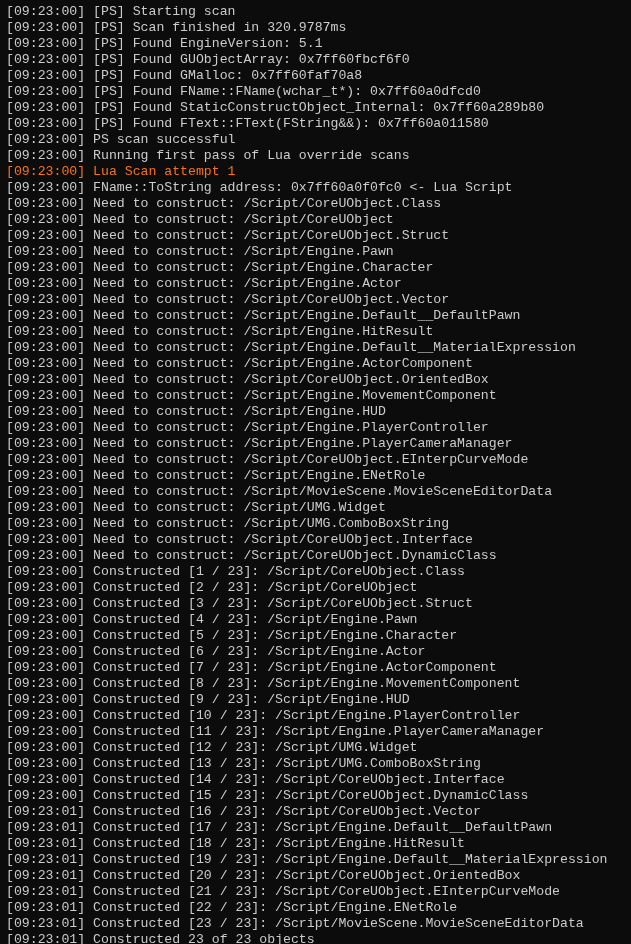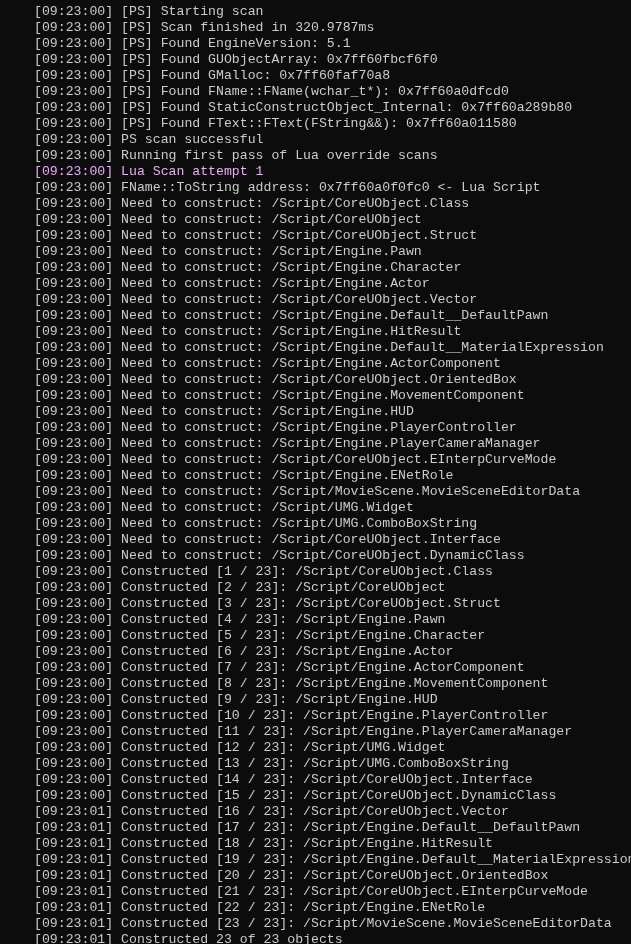--- a/index.html
+++ b/index.html
@@ -14,22 +14,21 @@
     font-family: Consolas, "Courier New", monospace;
     font-size: 13.2px;
     line-height: 16px;
     color: #cccccc;
     padding: 4px 6px;
     white-space: pre;
     letter-spacing: 0px;
   }
   .line {
     display: block;
-    margin-left: 28px;
   }
   .highlight {
-    color: #f0abfc;
+    color: #f97316;
   }
 </style>
 </head>
 <body>
 
 <div class="console" id="console"><span class="line"><span>[09:23:00]</span> <span>[PS]</span> <span>Starting scan</span></span><span class="line"><span>[09:23:00]</span> <span>[PS]</span> <span>Scan finished in 320.9787ms</span></span><span class="line"><span>[09:23:00]</span> <span>[PS]</span> <span>Found EngineVersion: 5.1</span></span><span class="line"><span>[09:23:00]</span> <span>[PS]</span> <span>Found GUObjectArray: 0x7ff60fbcf6f0</span></span><span class="line"><span>[09:23:00]</span> <span>[PS]</span> <span>Found GMalloc: 0x7ff60faf70a8</span></span><span class="line"><span>[09:23:00]</span> <span>[PS]</span> <span>Found FName::FName(wchar_t*): 0x7ff60a0dfcd0</span></span><span class="line"><span>[09:23:00]</span> <span>[PS]</span> <span>Found StaticConstructObject_Internal: 0x7ff60a289b80</span></span><span class="line"><span>[09:23:00]</span> <span>[PS]</span> <span>Found FText::FText(FString&amp;&amp;): 0x7ff60a011580</span></span><span class="line"><span>[09:23:00]</span> <span>PS scan successful</span></span><span class="line"><span>[09:23:00]</span> <span>Running first pass of Lua override scans</span></span><span class="line highlight"><span>[09:23:00]</span> <span>Lua Scan attempt 1</span></span><span class="line"><span>[09:23:00]</span> <span>FName::ToString address: 0x7ff60a0f0fc0 &lt;- Lua Script</span></span><span class="line"><span>[09:23:00]</span> <span>Need to construct: /Script/CoreUObject.Class</span></span><span class="line"><span>[09:23:00]</span> <span>Need to construct: /Script/CoreUObject</span></span><span class="line"><span>[09:23:00]</span> <span>Need to construct: /Script/CoreUObject.Struct</span></span><span class="line"><span>[09:23:00]</span> <span>Need to construct: /Script/Engine.Pawn</span></span><span class="line"><span>[09:23:00]</span> <span>Need to construct: /Script/Engine.Character</span></span><span class="line"><span>[09:23:00]</span> <span>Need to construct: /Script/Engine.Actor</span></span><span class="line"><span>[09:23:00]</span> <span>Need to construct: /Script/CoreUObject.Vector</span></span><span class="line"><span>[09:23:00]</span> <span>Need to construct: /Script/Engine.Default__DefaultPawn</span></span><span class="line"><span>[09:23:00]</span> <span>Need to construct: /Script/Engine.HitResult</span></span><span class="line"><span>[09:23:00]</span> <span>Need to construct: /Script/Engine.Default__MaterialExpression</span></span><span class="line"><span>[09:23:00]</span> <span>Need to construct: /Script/Engine.ActorComponent</span></span><span class="line"><span>[09:23:00]</span> <span>Need to construct: /Script/CoreUObject.OrientedBox</span></span><span class="line"><span>[09:23:00]</span> <span>Need to construct: /Script/Engine.MovementComponent</span></span><span class="line"><span>[09:23:00]</span> <span>Need to construct: /Script/Engine.HUD</span></span><span class="line"><span>[09:23:00]</span> <span>Need to construct: /Script/Engine.PlayerController</span></span><span class="line"><span>[09:23:00]</span> <span>Need to construct: /Script/Engine.PlayerCameraManager</span></span><span class="line"><span>[09:23:00]</span> <span>Need to construct: /Script/CoreUObject.EInterpCurveMode</span></span><span class="line"><span>[09:23:00]</span> <span>Need to construct: /Script/Engine.ENetRole</span></span><span class="line"><span>[09:23:00]</span> <span>Need to construct: /Script/MovieScene.MovieSceneEditorData</span></span><span class="line"><span>[09:23:00]</span> <span>Need to construct: /Script/UMG.Widget</span></span><span class="line"><span>[09:23:00]</span> <span>Need to construct: /Script/UMG.ComboBoxString</span></span><span class="line"><span>[09:23:00]</span> <span>Need to construct: /Script/CoreUObject.Interface</span></span><span class="line"><span>[09:23:00]</span> <span>Need to construct: /Script/CoreUObject.DynamicClass</span></span><span class="line"><span>[09:23:00]</span> <span>Constructed [1 / 23]: /Script/CoreUObject.Class</span></span><span class="line"><span>[09:23:00]</span> <span>Constructed [2 / 23]: /Script/CoreUObject</span></span><span class="line"><span>[09:23:00]</span> <span>Constructed [3 / 23]: /Script/CoreUObject.Struct</span></span><span class="line"><span>[09:23:00]</span> <span>Constructed [4 / 23]: /Script/Engine.Pawn</span></span><span class="line"><span>[09:23:00]</span> <span>Constructed [5 / 23]: /Script/Engine.Character</span></span><span class="line"><span>[09:23:00]</span> <span>Constructed [6 / 23]: /Script/Engine.Actor</span></span><span class="line"><span>[09:23:00]</span> <span>Constructed [7 / 23]: /Script/Engine.ActorComponent</span></span><span class="line"><span>[09:23:00]</span> <span>Constructed [8 / 23]: /Script/Engine.MovementComponent</span></span><span class="line"><span>[09:23:00]</span> <span>Constructed [9 / 23]: /Script/Engine.HUD</span></span><span class="line"><span>[09:23:00]</span> <span>Constructed [10 / 23]: /Script/Engine.PlayerController</span></span><span class="line"><span>[09:23:00]</span> <span>Constructed [11 / 23]: /Script/Engine.PlayerCameraManager</span></span><span class="line"><span>[09:23:00]</span> <span>Constructed [12 / 23]: /Script/UMG.Widget</span></span><span class="line"><span>[09:23:00]</span> <span>Constructed [13 / 23]: /Script/UMG.ComboBoxString</span></span><span class="line"><span>[09:23:00]</span> <span>Constructed [14 / 23]: /Script/CoreUObject.Interface</span></span><span class="line"><span>[09:23:00]</span> <span>Constructed [15 / 23]: /Script/CoreUObject.DynamicClass</span></span><span class="line"><span>[09:23:01]</span> <span>Constructed [16 / 23]: /Script/CoreUObject.Vector</span></span><span class="line"><span>[09:23:01]</span> <span>Constructed [17 / 23]: /Script/Engine.Default__DefaultPawn</span></span><span class="line"><span>[09:23:01]</span> <span>Constructed [18 / 23]: /Script/Engine.HitResult</span></span><span class="line"><span>[09:23:01]</span> <span>Constructed [19 / 23]: /Script/Engine.Default__MaterialExpression</span></span><span class="line"><span>[09:23:01]</span> <span>Constructed [20 / 23]: /Script/CoreUObject.OrientedBox</span></span><span class="line"><span>[09:23:01]</span> <span>Constructed [21 / 23]: /Script/CoreUObject.EInterpCurveMode</span></span><span class="line"><span>[09:23:01]</span> <span>Constructed [22 / 23]: /Script/Engine.ENetRole</span></span><span class="line"><span>[09:23:01]</span> <span>Constructed [23 / 23]: /Script/MovieScene.MovieSceneEditorData</span></span><span class="line"><span>[09:23:01]</span> <span>Constructed 23 of 23 objects</span></span></div>
 
 </body></html>

